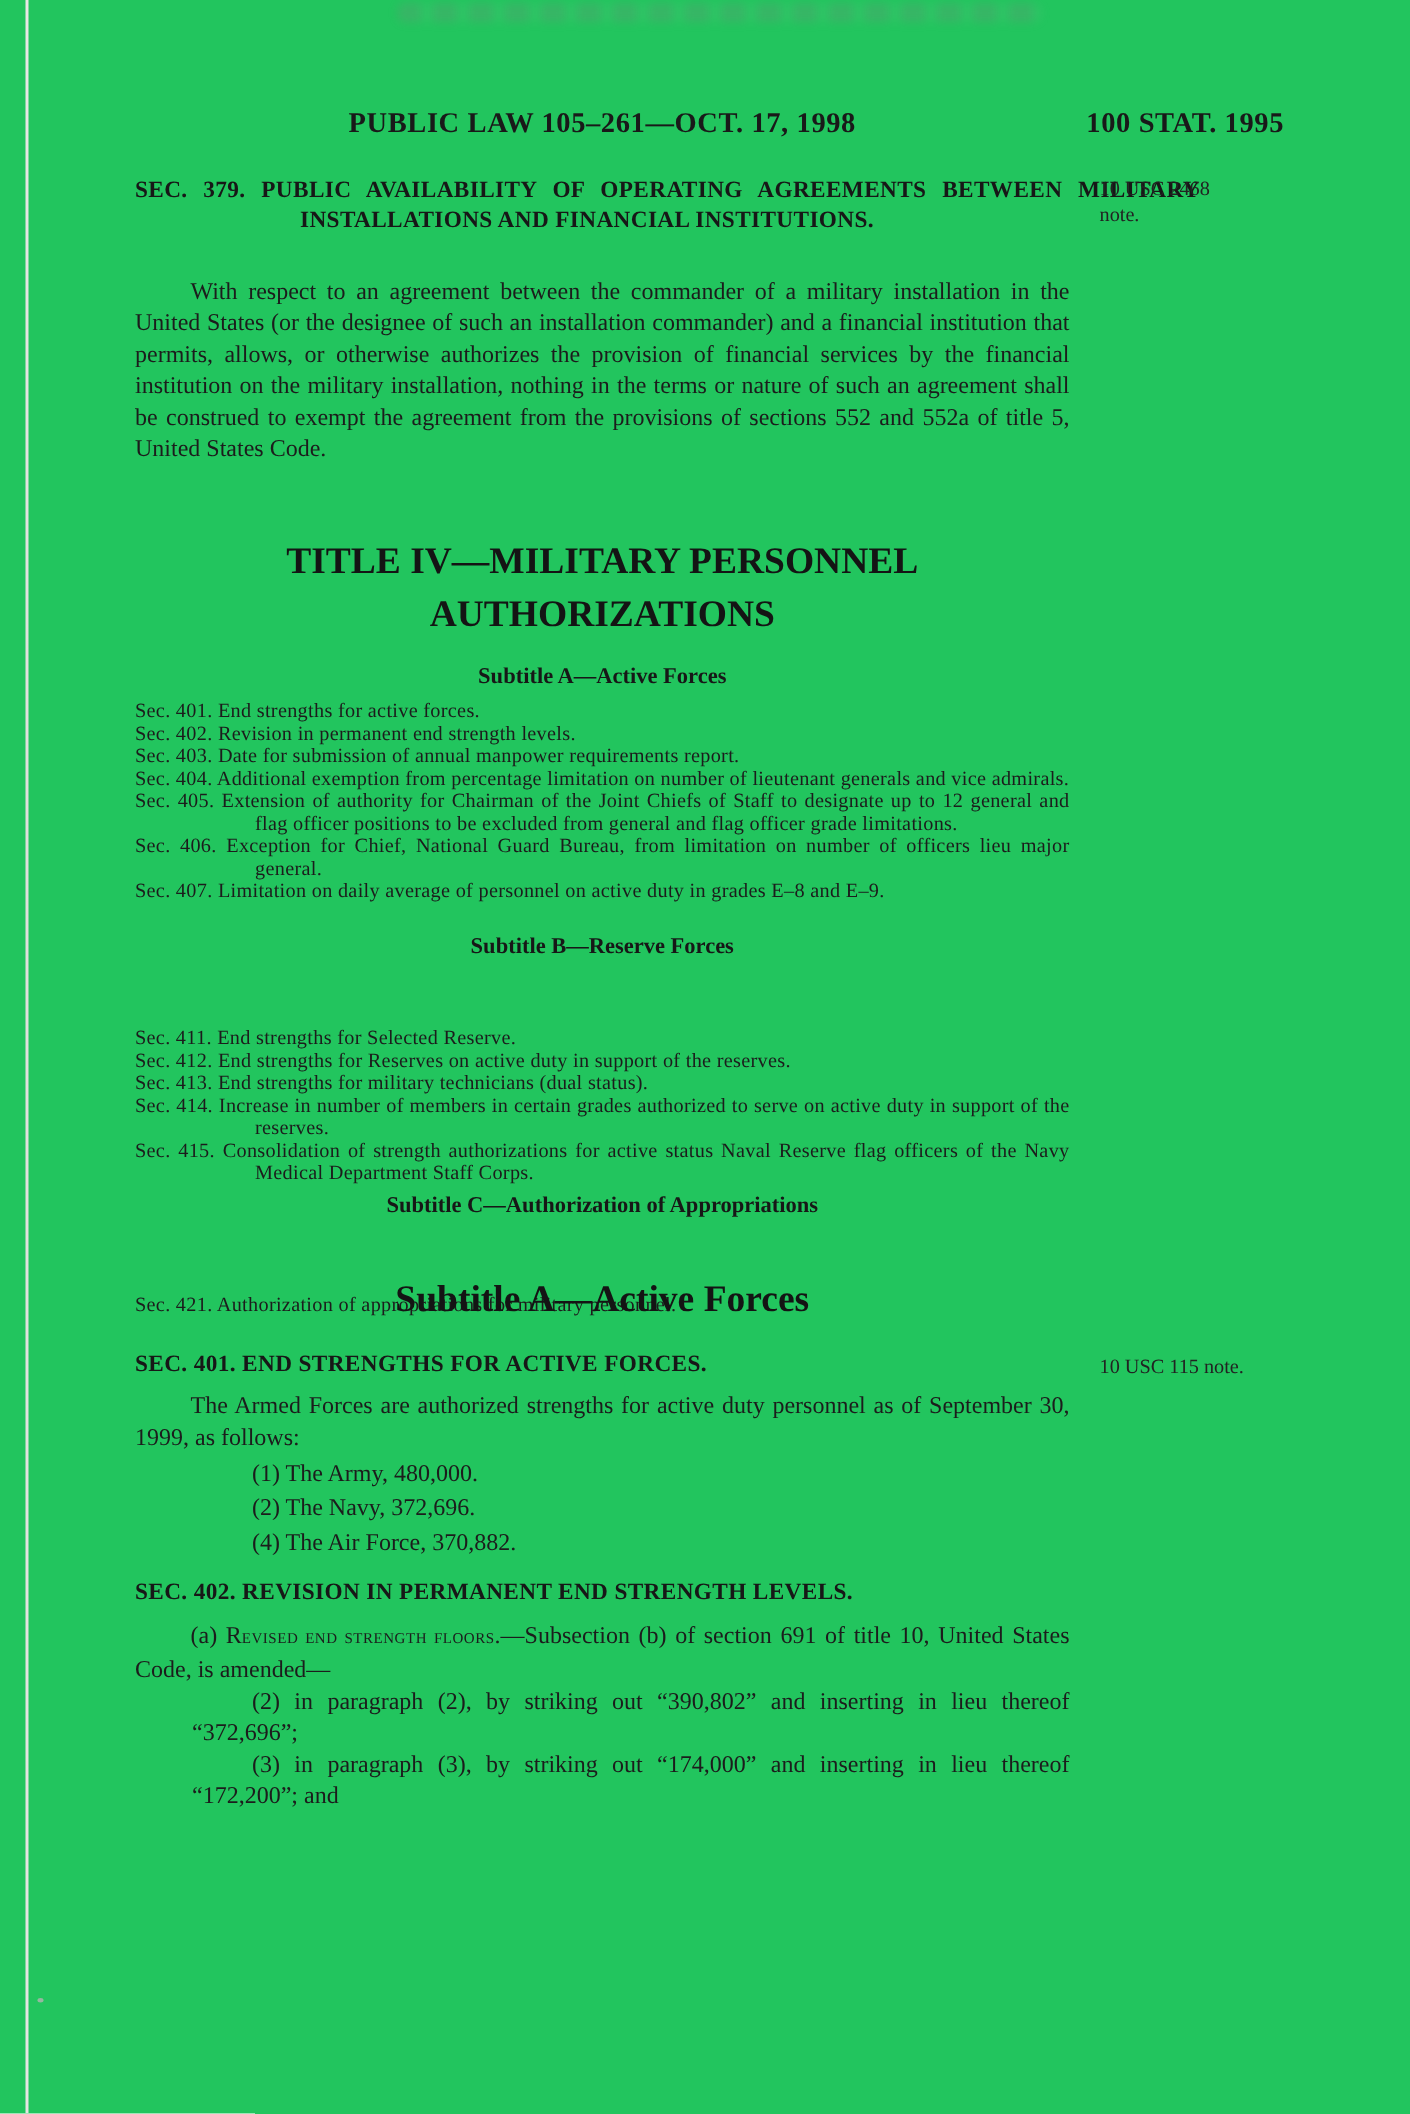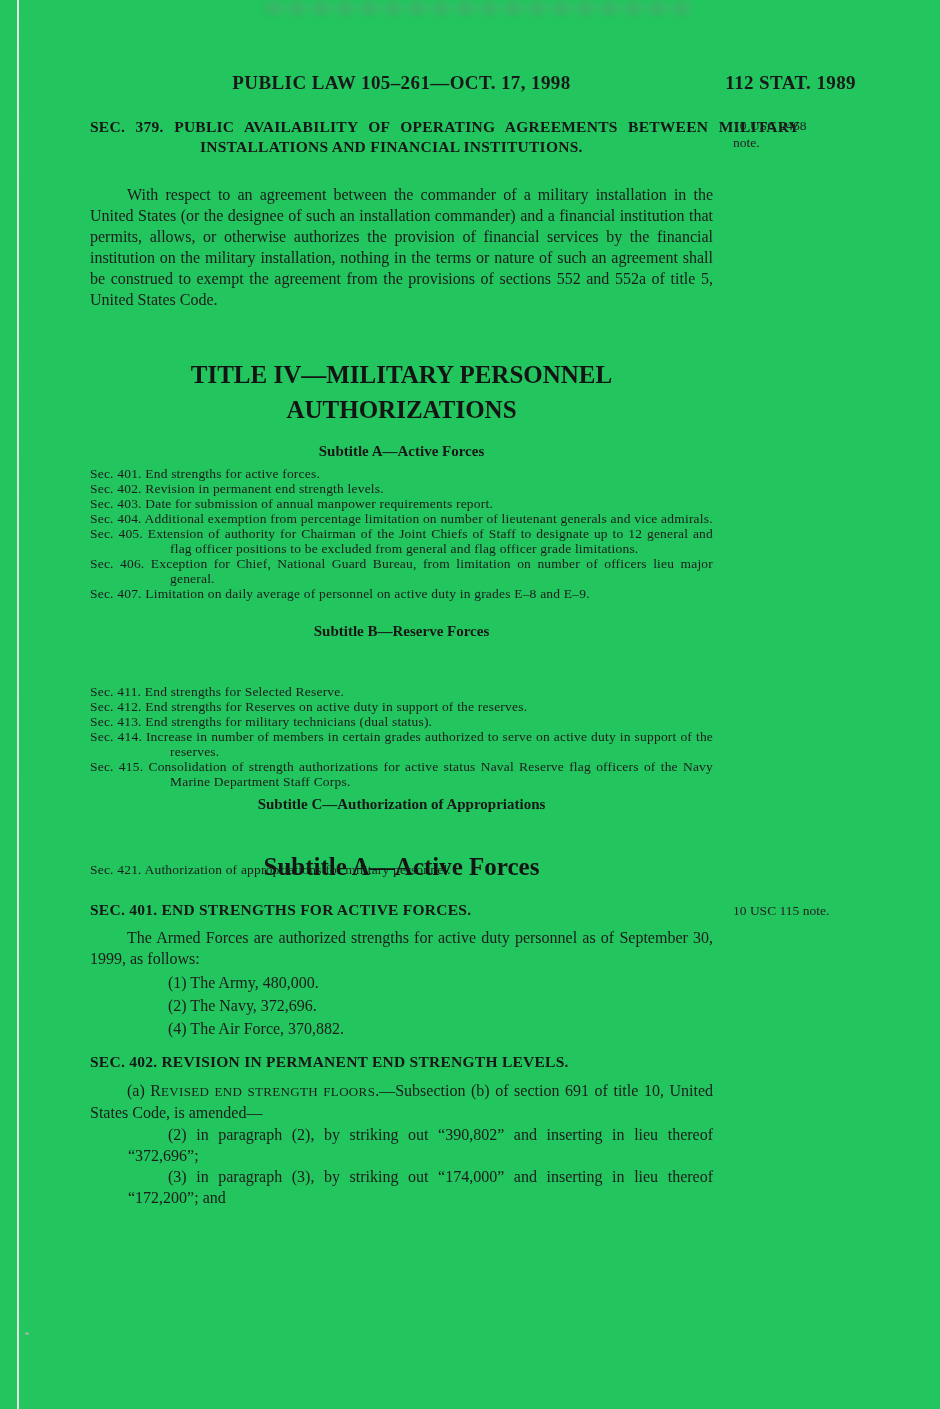--- a/index.html
+++ b/index.html
@@ -94,41 +94,41 @@
   }
   .head-401 { top: 901px; }
   .head-402 { top: 1053px; }
   .para-401 { top: 927px; }
   .num-list {
     position: absolute; left: 90px; width: 623px;
     font-size: 16px; line-height: 23px; padding-left: 78px; box-sizing: border-box;
   }
   .list-401 { top: 971px; }
   .para-402a { top: 1080px; }
-  .sc { font-size: 13px; letter-spacing: .35px; }
+  .sc { font-size: 10px; letter-spacing: .35px; }
   .amend-list {
     position: absolute; left: 90px; width: 623px;
     font-size: 16px; line-height: 21px;
   }
   .list-402 { top: 1124px; }
   .amend-item {
     padding-left: 38px; text-indent: 40px; text-align: justify;
   }
 </style>
 </head>
 <body>
 
 <div class="page">
 
   <div class="edge-line"></div>
   <div class="ghost-smudge"></div>
   <div class="speck"></div>
 
   <div class="header-law">PUBLIC LAW 105–261—OCT. 17, 1998</div>
-  <div class="header-stat">112 STAT. 1989</div>
+  <div class="header-stat">100 STAT. 1995</div>
 
   <div class="sec-head-hang"><span>SEC. 379.</span> <span>PUBLIC AVAILABILITY OF OPERATING AGREEMENTS BETWEEN MILITARY INSTALLATIONS AND FINANCIAL INSTITUTIONS.</span></div>
   <div class="margin-note note-379">10 USC 2468 note.</div>
 
   <div class="body-para para-379">With respect to an agreement between the commander of a military installation in the United States (or the designee of such an installation commander) and a financial institution that permits, allows, or otherwise authorizes the provision of financial services by the financial institution on the military installation, nothing in the terms or nature of such an agreement shall be construed to exempt the agreement from the provisions of sections 552 and 552a of title 5, United States Code.</div>
 
   <div class="title-big title-iv">TITLE IV—MILITARY PERSONNEL AUTHORIZATIONS</div>
 
   <div class="subtitle-small sub-a">Subtitle A—Active Forces</div>
   <div class="toc-list toc-a">
@@ -140,21 +140,21 @@
     <div class="toc-item"><span>Sec. 406.</span> <span>Exception for Chief, National Guard Bureau, from limitation on number of officers lieu major general.</span></div>
     <div class="toc-item"><span>Sec. 407.</span> <span>Limitation on daily average of personnel on active duty in grades E–8 and E–9.</span></div>
   </div>
 
   <div class="subtitle-small sub-b">Subtitle B—Reserve Forces</div>
   <div class="toc-list toc-b">
     <div class="toc-item"><span>Sec. 411.</span> <span>End strengths for Selected Reserve.</span></div>
     <div class="toc-item"><span>Sec. 412.</span> <span>End strengths for Reserves on active duty in support of the reserves.</span></div>
     <div class="toc-item"><span>Sec. 413.</span> <span>End strengths for military technicians (dual status).</span></div>
     <div class="toc-item"><span>Sec. 414.</span> <span>Increase in number of members in certain grades authorized to serve on active duty in support of the reserves.</span></div>
-    <div class="toc-item"><span>Sec. 415.</span> <span>Consolidation of strength authorizations for active status Naval Reserve flag officers of the Navy Marine Department Staff Corps.</span></div>
+    <div class="toc-item"><span>Sec. 415.</span> <span>Consolidation of strength authorizations for active status Naval Reserve flag officers of the Navy Medical Department Staff Corps.</span></div>
   </div>
 
   <div class="subtitle-small sub-c">Subtitle C—Authorization of Appropriations</div>
   <div class="toc-list toc-c">
     <div class="toc-item"><span>Sec. 421.</span> <span>Authorization of appropriations for military personnel.</span></div>
   </div>
 
   <div class="title-big subtitle-a-big">Subtitle A—Active Forces</div>
 
   <div class="sec-head head-401">SEC. 401. END STRENGTHS FOR ACTIVE FORCES.</div>

